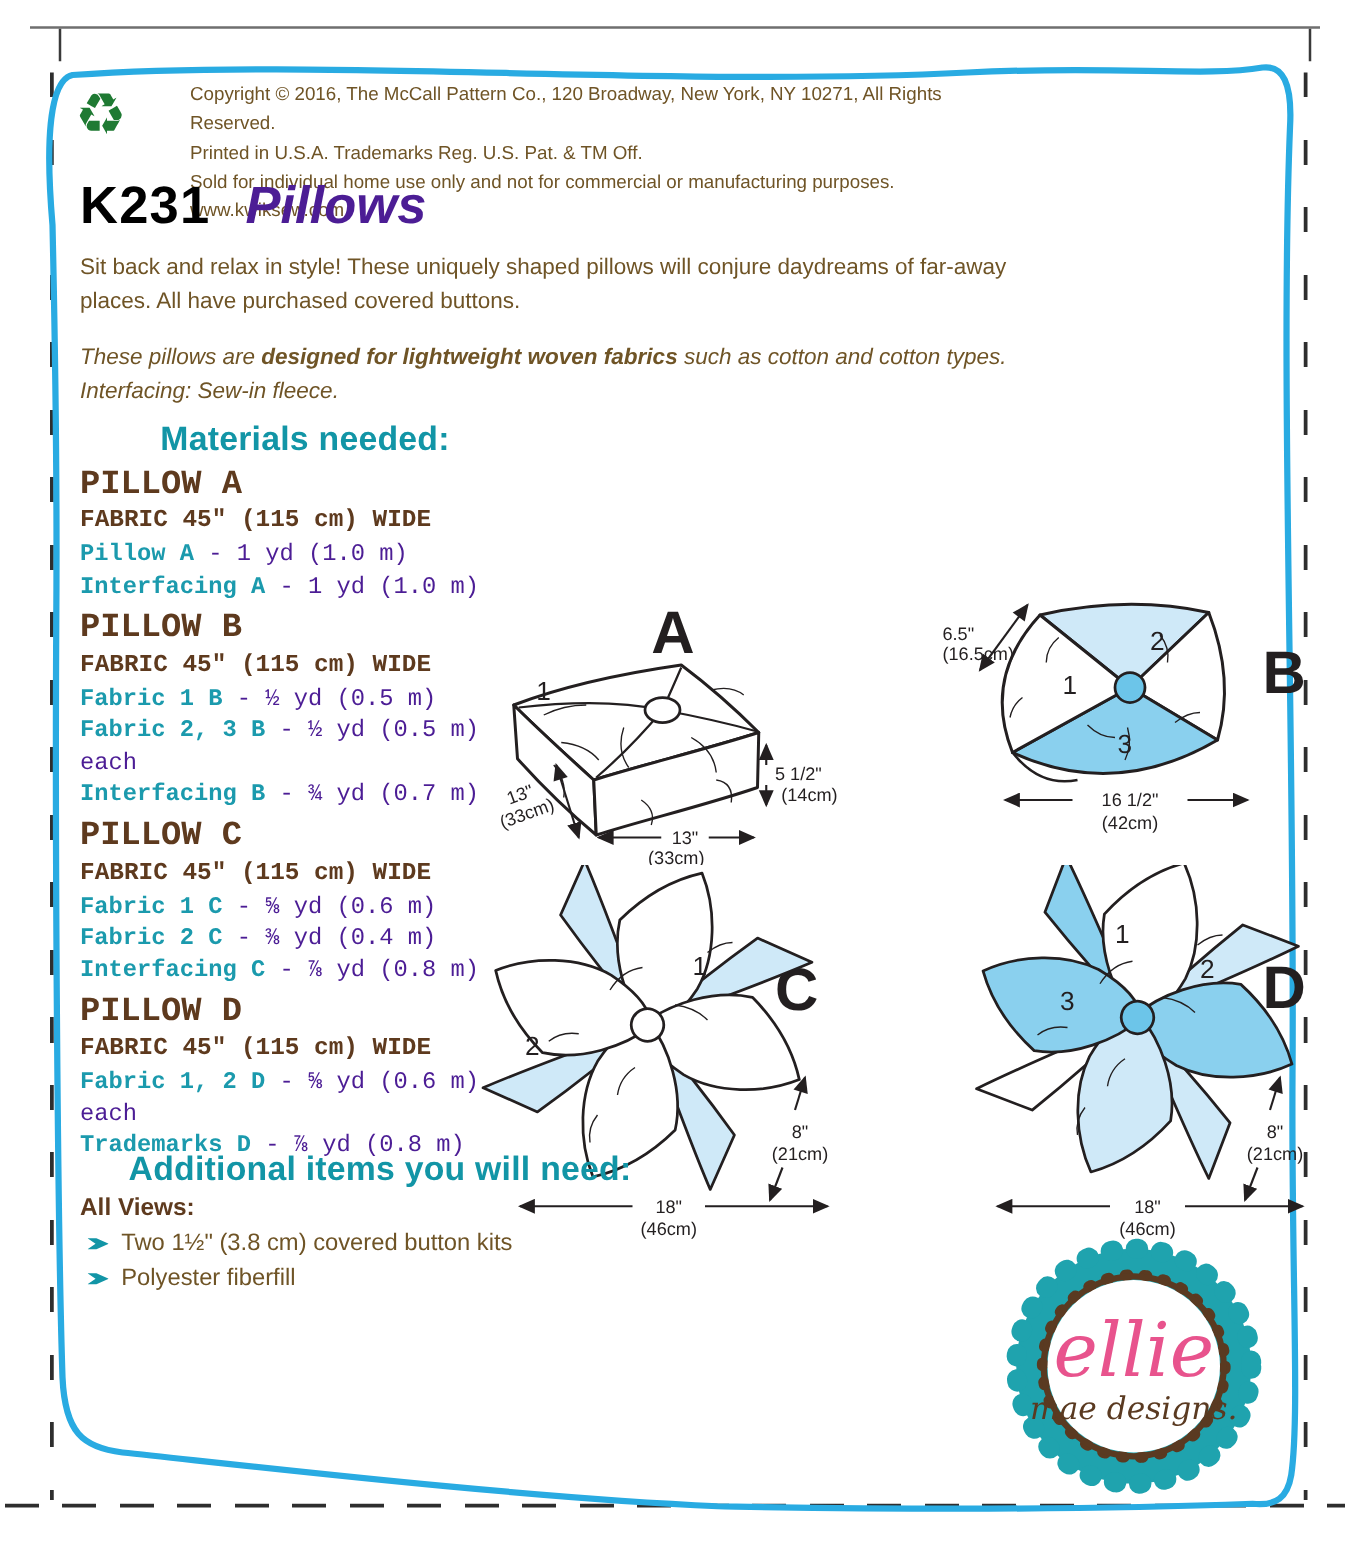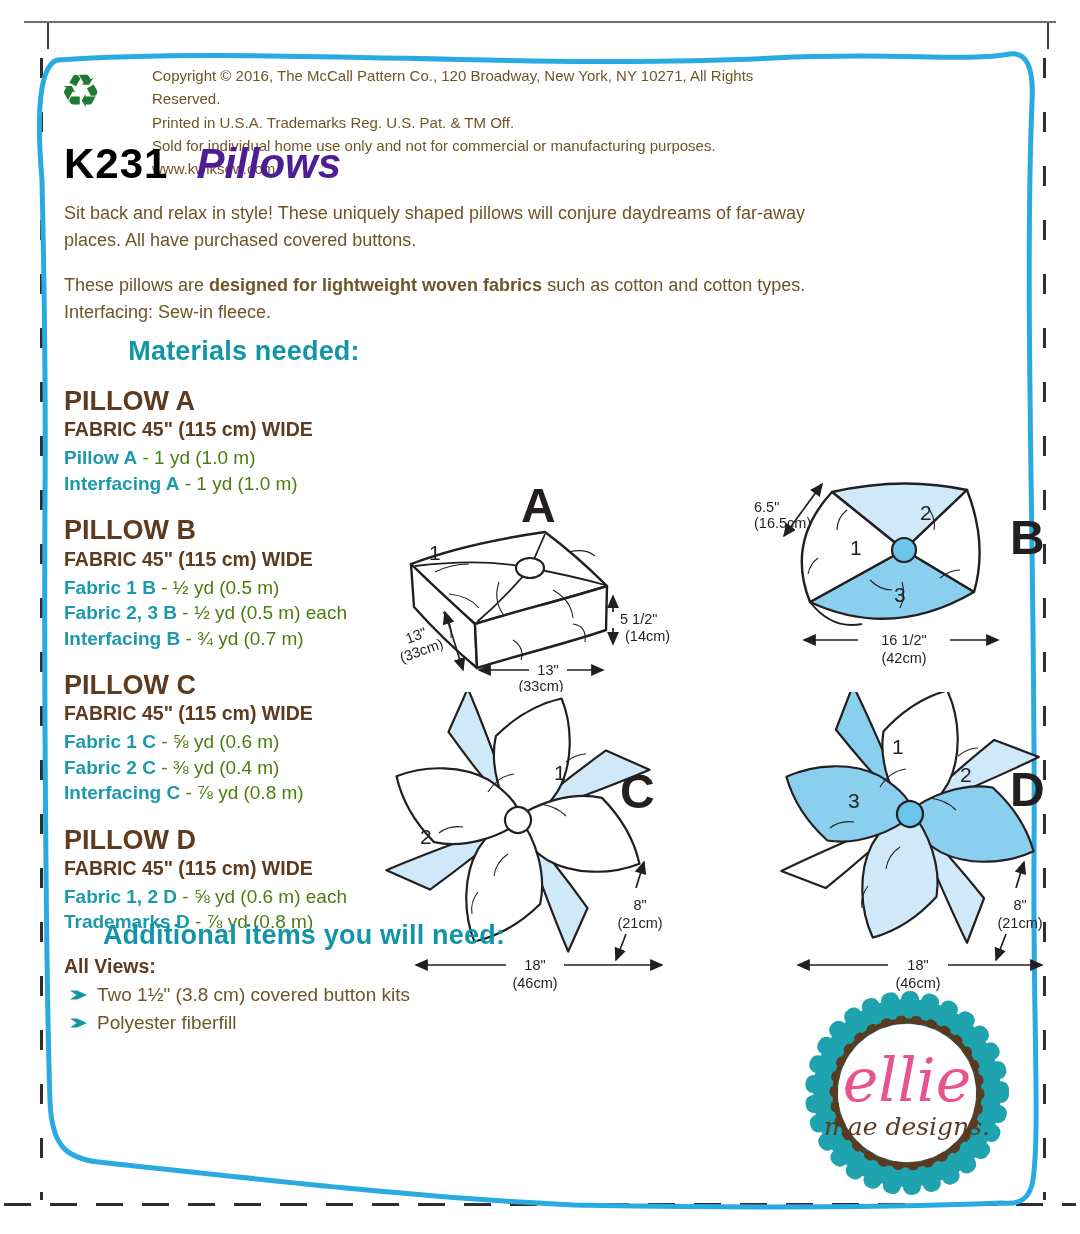--- a/index.html
+++ b/index.html
@@ -18,32 +18,32 @@
   .abs { position:absolute; }
 
   
   .copyright { left:108px; top:64px; width:660px; font-size:15px; line-height:1.55; color:#6F5426;margin-left:44px; }
   .recycle { left:60px; top:68px; font-size:46px; color:#1F7A33; line-height:1; }
   .titlerow { left:64px; top:140px; display:flex; align-items:baseline; }
   .pattno { font-size:42px; font-weight:800; color:#000000; letter-spacing:1px; }
   .title  { font-size:42px; font-weight:800; font-style:italic; color:#4c1d95; margin-left:28px; }
 
   .intro { left:64px; top:200px; width:778px; font-size:18px; line-height:1.5; color:#6F5426; }
-  .intro2 { top:272px; }
+  .intro2 { top:272px;font-style:italic; }
   .b { font-weight:bold; }
 
   
   .materials { left:64px; top:336px; width:360px; }
   .teal-h { font-size:27px; font-weight:800; color:#1295A6; letter-spacing:.2px;text-align:center; }
-  .section { margin-top:20px; }
+  .section { margin-top:7px;font-family:Liberation Mono, monospace; }
   .sec-name { font-size:27px; font-weight:800; color:#5E3A1E; line-height:1.05; }
   .sec-fabric { font-size:19.5px; font-weight:800; color:#5E3A1E; margin:3px 0 4px; }
   .item { font-size:19px; line-height:1.34; }
   .il { font-weight:bold; color:#1B9AAD; }
-  .iv { color:#4d7c0f; }
+  .iv { color:#4c1d95; }
 
   
   .legend { left:418px; top:342px; }
   .leg-row { display:flex; align-items:center; height:35px; }
   .leg-label { font-size:17.5px; color:#6F5426; margin-left:8px; }
 
   
   .additional { left:64px; top:920px; width:480px; }
   .all-views { font-size:19.5px; font-weight:800; color:#5E3A1E; margin-top:4px; }
   .bullet { display:flex; align-items:center; margin-top:6px; }

